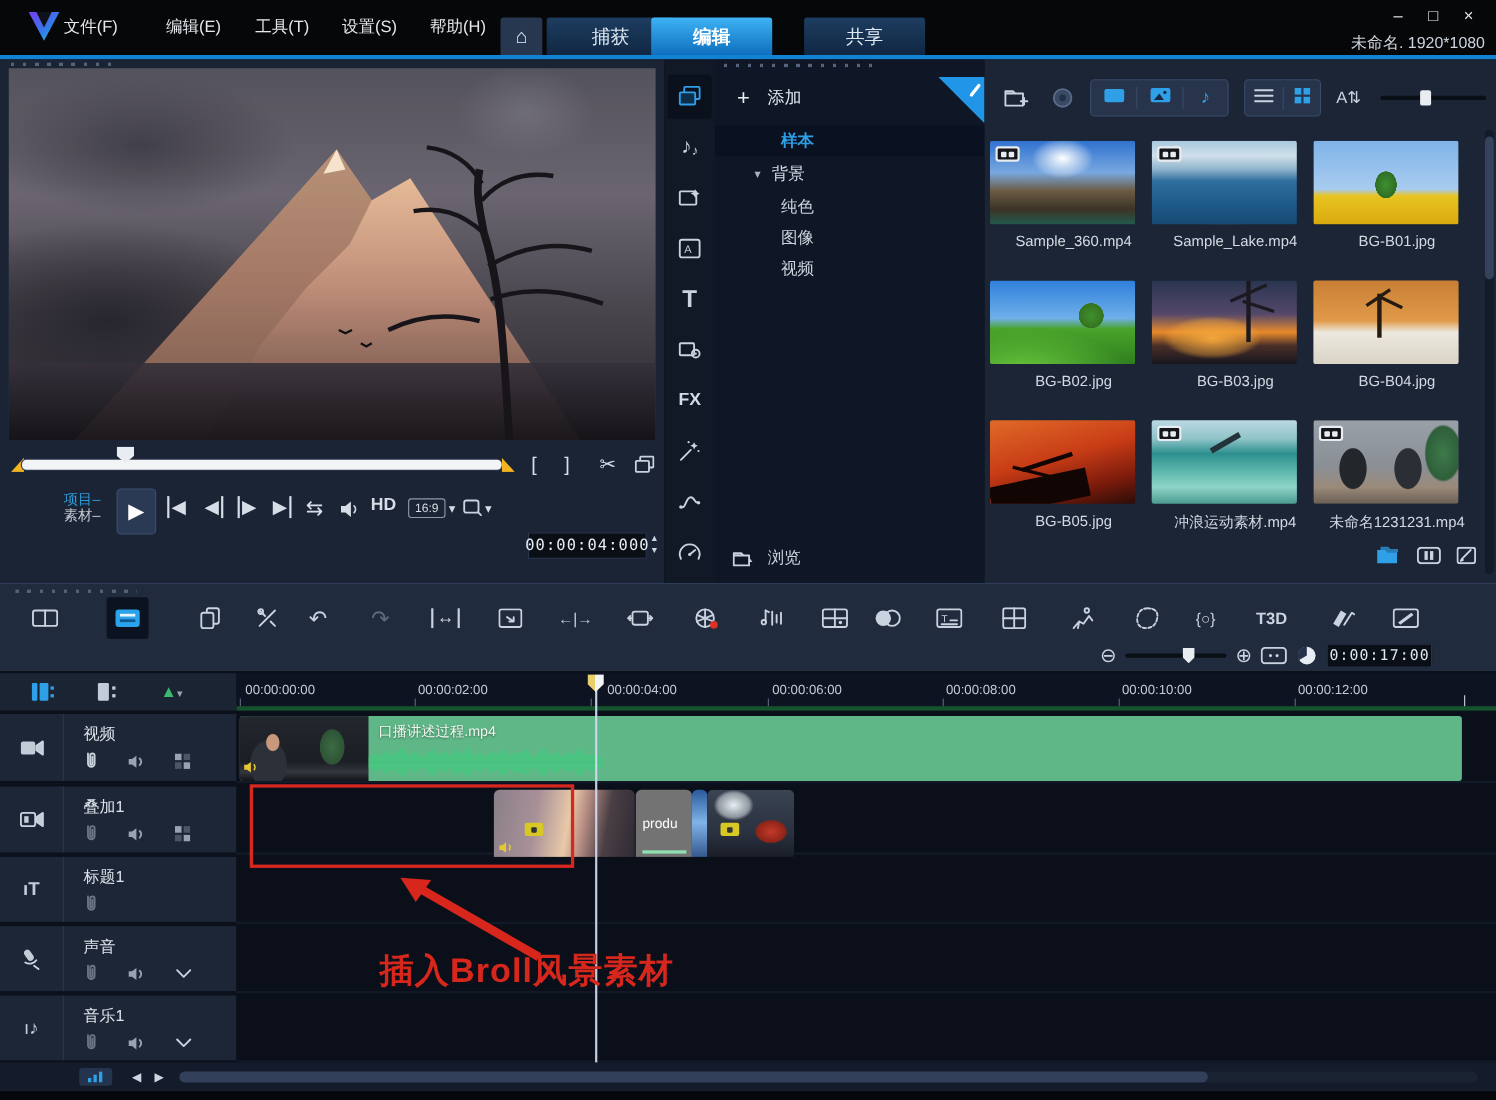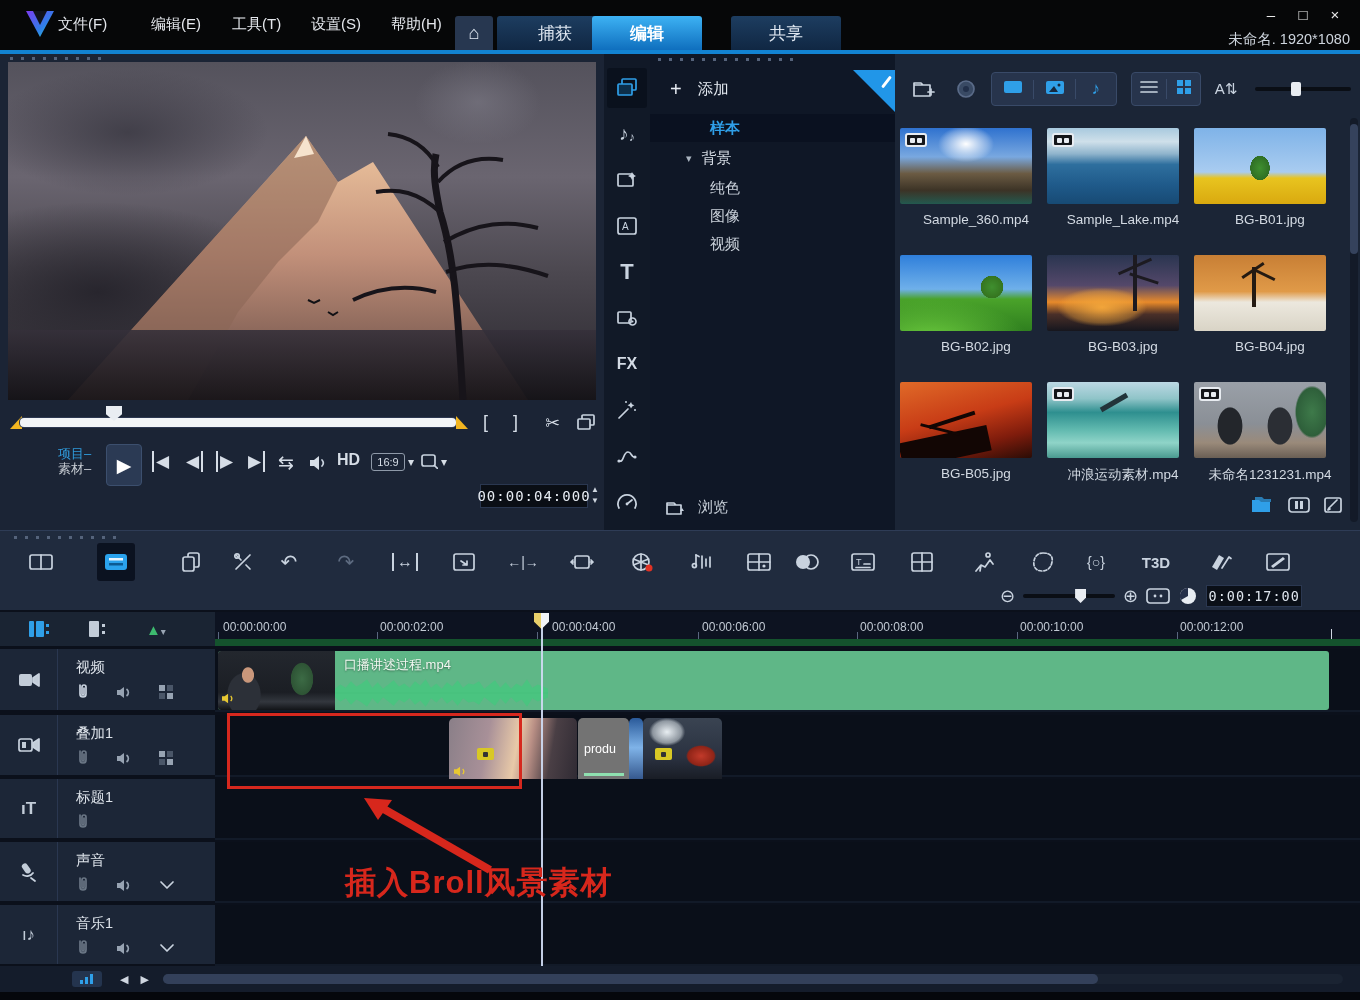--- a/index.html
+++ b/index.html
@@ -83,21 +83,21 @@
   .tbtn.active{background:#0b1220;border-radius:3px}
   .tbtn.dim{color:#5d6b80}
   .zoomrow{position:absolute;top:54px;left:1000px;display:flex;align-items:center;gap:8px;color:#c9d3df}
   .zslider{position:relative;width:92px;height:4px;background:#0a0e15;border-radius:2px}
   .zslider i{position:absolute;left:52px;top:-5px;width:11px;height:14px;background:#e9edf2;clip-path:polygon(0 0,100% 0,100% 60%,50% 100%,0 60%)}
   .tl-tc{width:96px;height:22px;background:#0a0f17;border:1px solid #2a3750;color:#dfe6ee;font-size:13.5px;display:flex;align-items:center;justify-content:center;letter-spacing:1px}
 
   
   .timeline{position:absolute;left:0;top:610px;width:1360px;height:382px;background:#0b101b}
   .tl-headbar{position:absolute;left:0;top:2px;width:215px;height:34px;background:#1a2433;display:flex;align-items:center;gap:34px;padding-left:28px}
-  .ruler{position:absolute;left:215px;top:2px;width:1145px;height:34px;background:#0d1321;border-bottom:7px solid #14532d}
+  .ruler{position:absolute;left:215px;top:2px;width:1145px;height:34px;background:#0d1321;border-bottom:4px solid #14532d}
   .ruler .lbl{position:absolute;top:8px;font-size:12px;color:#c2cad4}
   .tick{position:absolute;bottom:0;width:1px;height:7px;background:#5a6activities;background:#5a6780}
   .track{position:absolute;left:0;width:215px;background:#1c2637;border-bottom:2px solid #0b101b}
   .t-icb{position:absolute;left:0;top:0;bottom:0;width:58px;display:flex;align-items:center;justify-content:center;color:#c2ccd8;border-right:1px solid #2a3750}
   .t-name{position:absolute;left:76px;top:9px;font-size:14.5px;color:#dde3ea}
   .t-sub{position:absolute;left:76px;top:34px;display:flex;gap:26px;color:#97a3b2;align-items:center}
   .trow{position:absolute;left:215px;width:1145px;background:#0a0f19;border-bottom:2px solid #121a28}
   .vclip{position:absolute;left:3px;top:2px;height:59px;background:#5fb787;border-radius:3px;overflow:hidden}
   .vclip-name{position:absolute;left:126px;top:5px;font-size:13px;color:#f2f8f2;text-shadow:0 1px 2px rgba(0,0,0,.45)}
   .pod-thumb{position:absolute;left:0;top:0;width:117px;height:59px;background:

